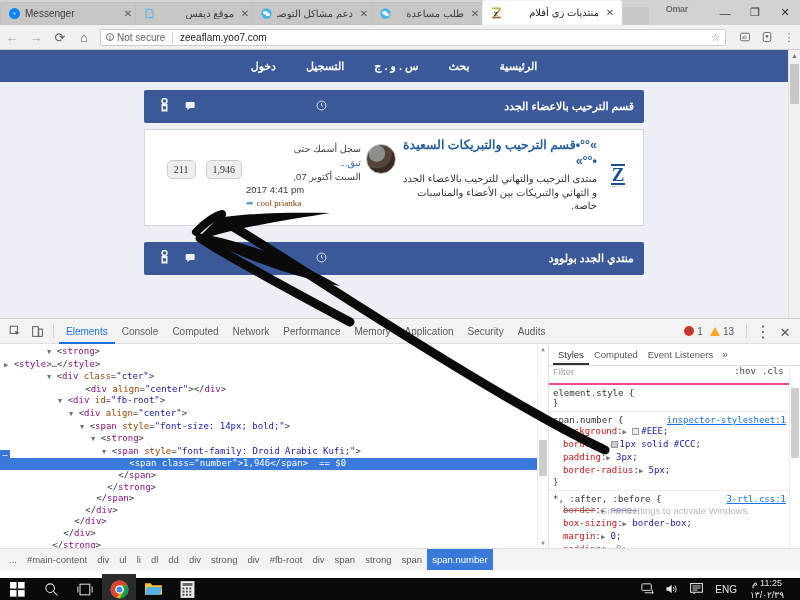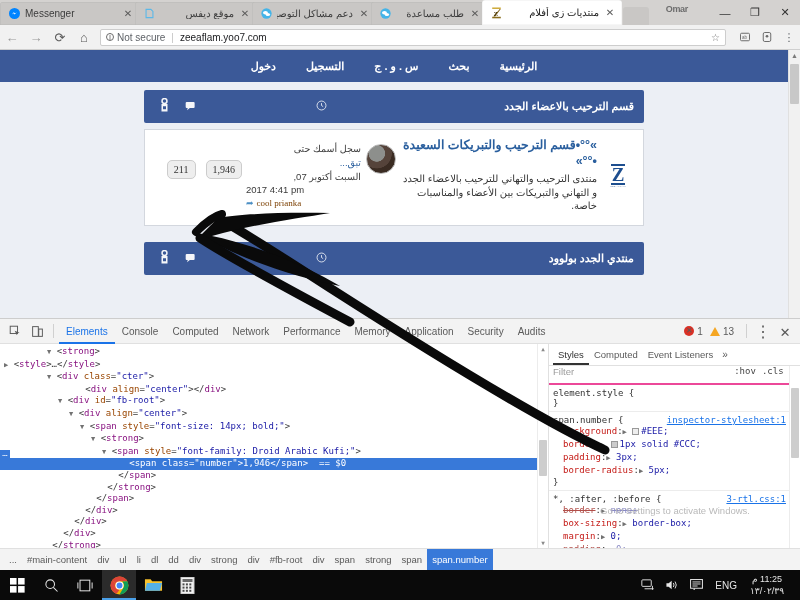--- a/index.html
+++ b/index.html
@@ -364,21 +364,21 @@
     position: absolute; left: 600px; top: 505px;
     color: #b9b9b9; pointer-events: none;
     font-family: "Liberation Sans", sans-serif;
     text-align: left; line-height: 1.3;
   }
   .watermark .w1 { font-size: 13px; }
   .watermark .w2 { font-size: 9.5px; }
 
   
   .taskbar {
-    position: absolute; left: 0; bottom: 0; width: 800px; height: 30px;
+    position: absolute; left: 0; bottom: 0; width: 800px; height: 22px;
     background: #0a0a0a; display: flex; align-items: center;
   }
   .tb-btn {
     width: 34px; height: 30px; display: flex;
     align-items: center; justify-content: center; color: #fff;
   }
   .tb-btn.running { background: #2b2b2b; box-shadow: inset 0 -2px 0 #4aa0e8; }
   .tray {
     margin-left: auto; display: flex; align-items: center;
     height: 30px; padding-right: 4px;

